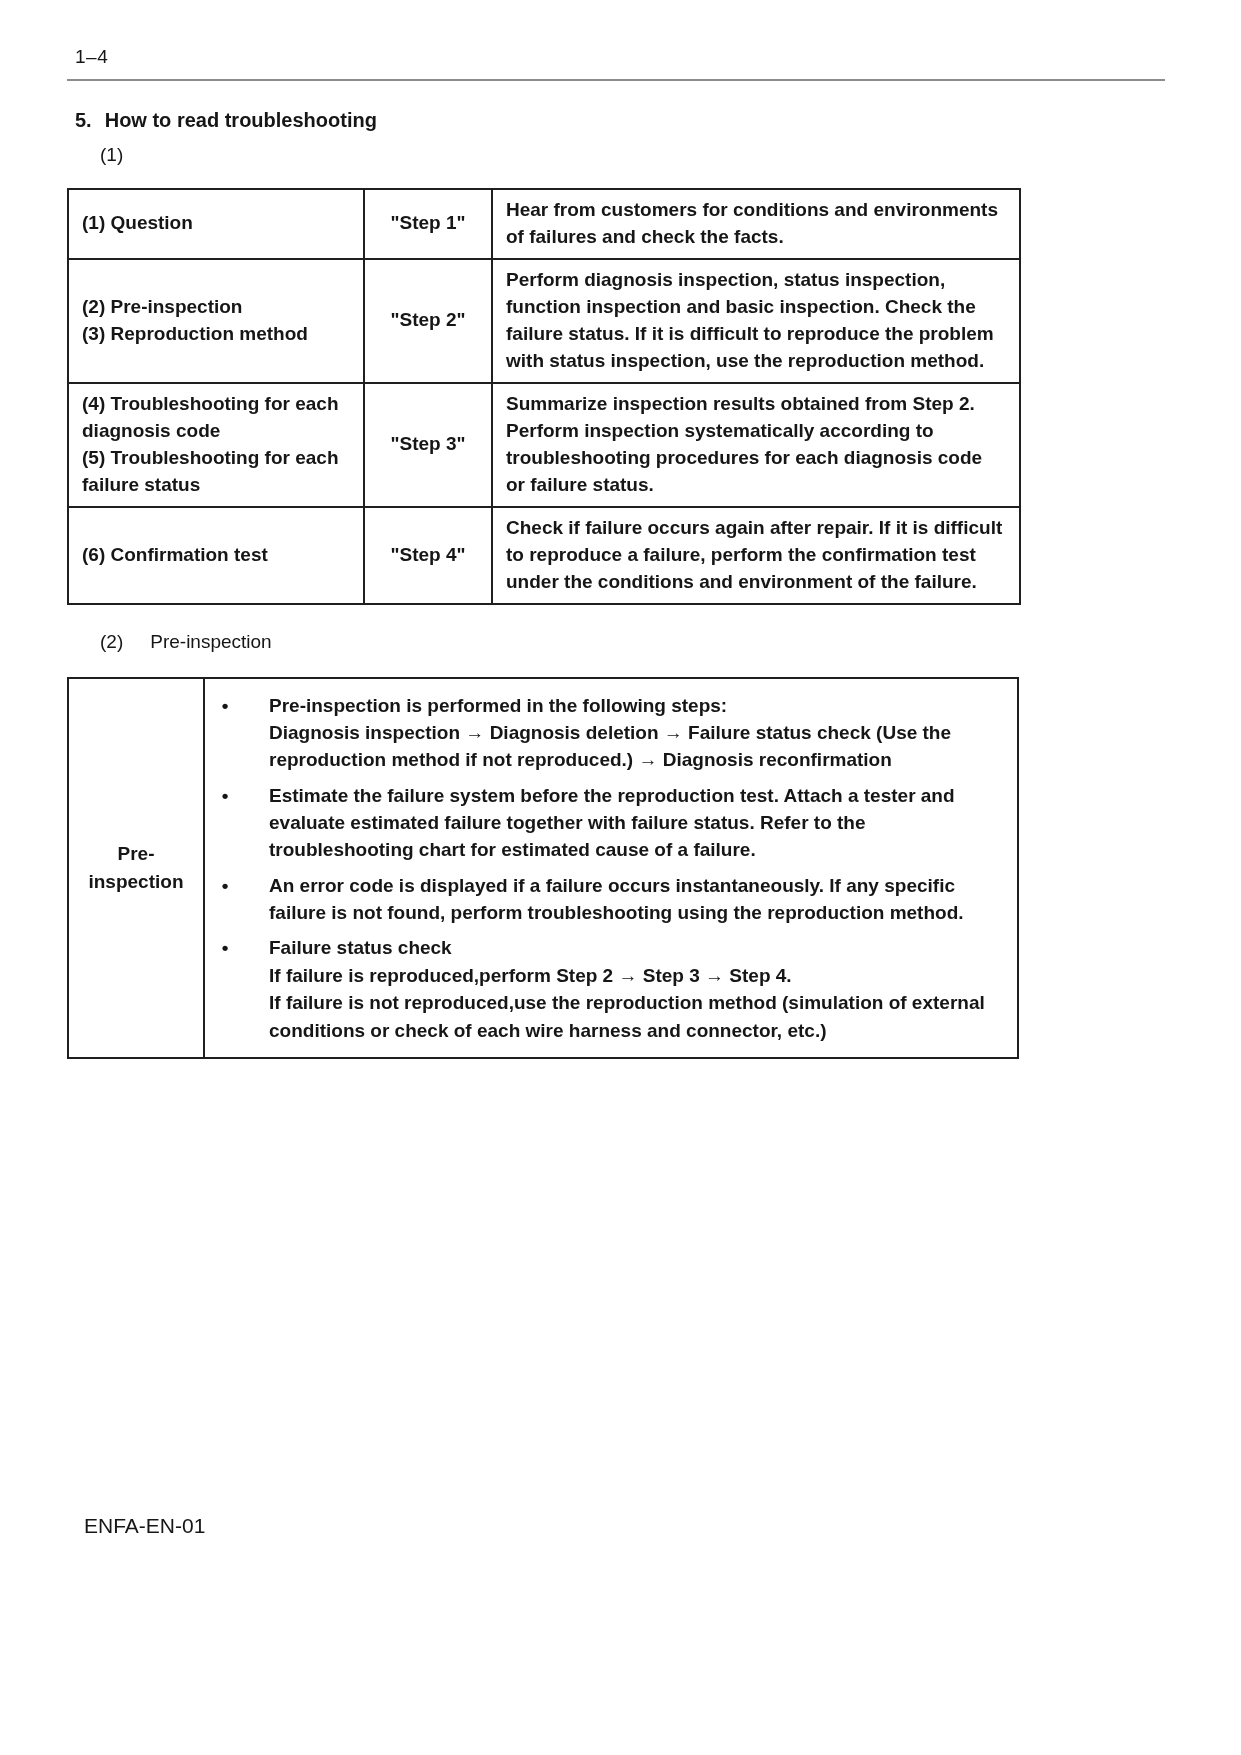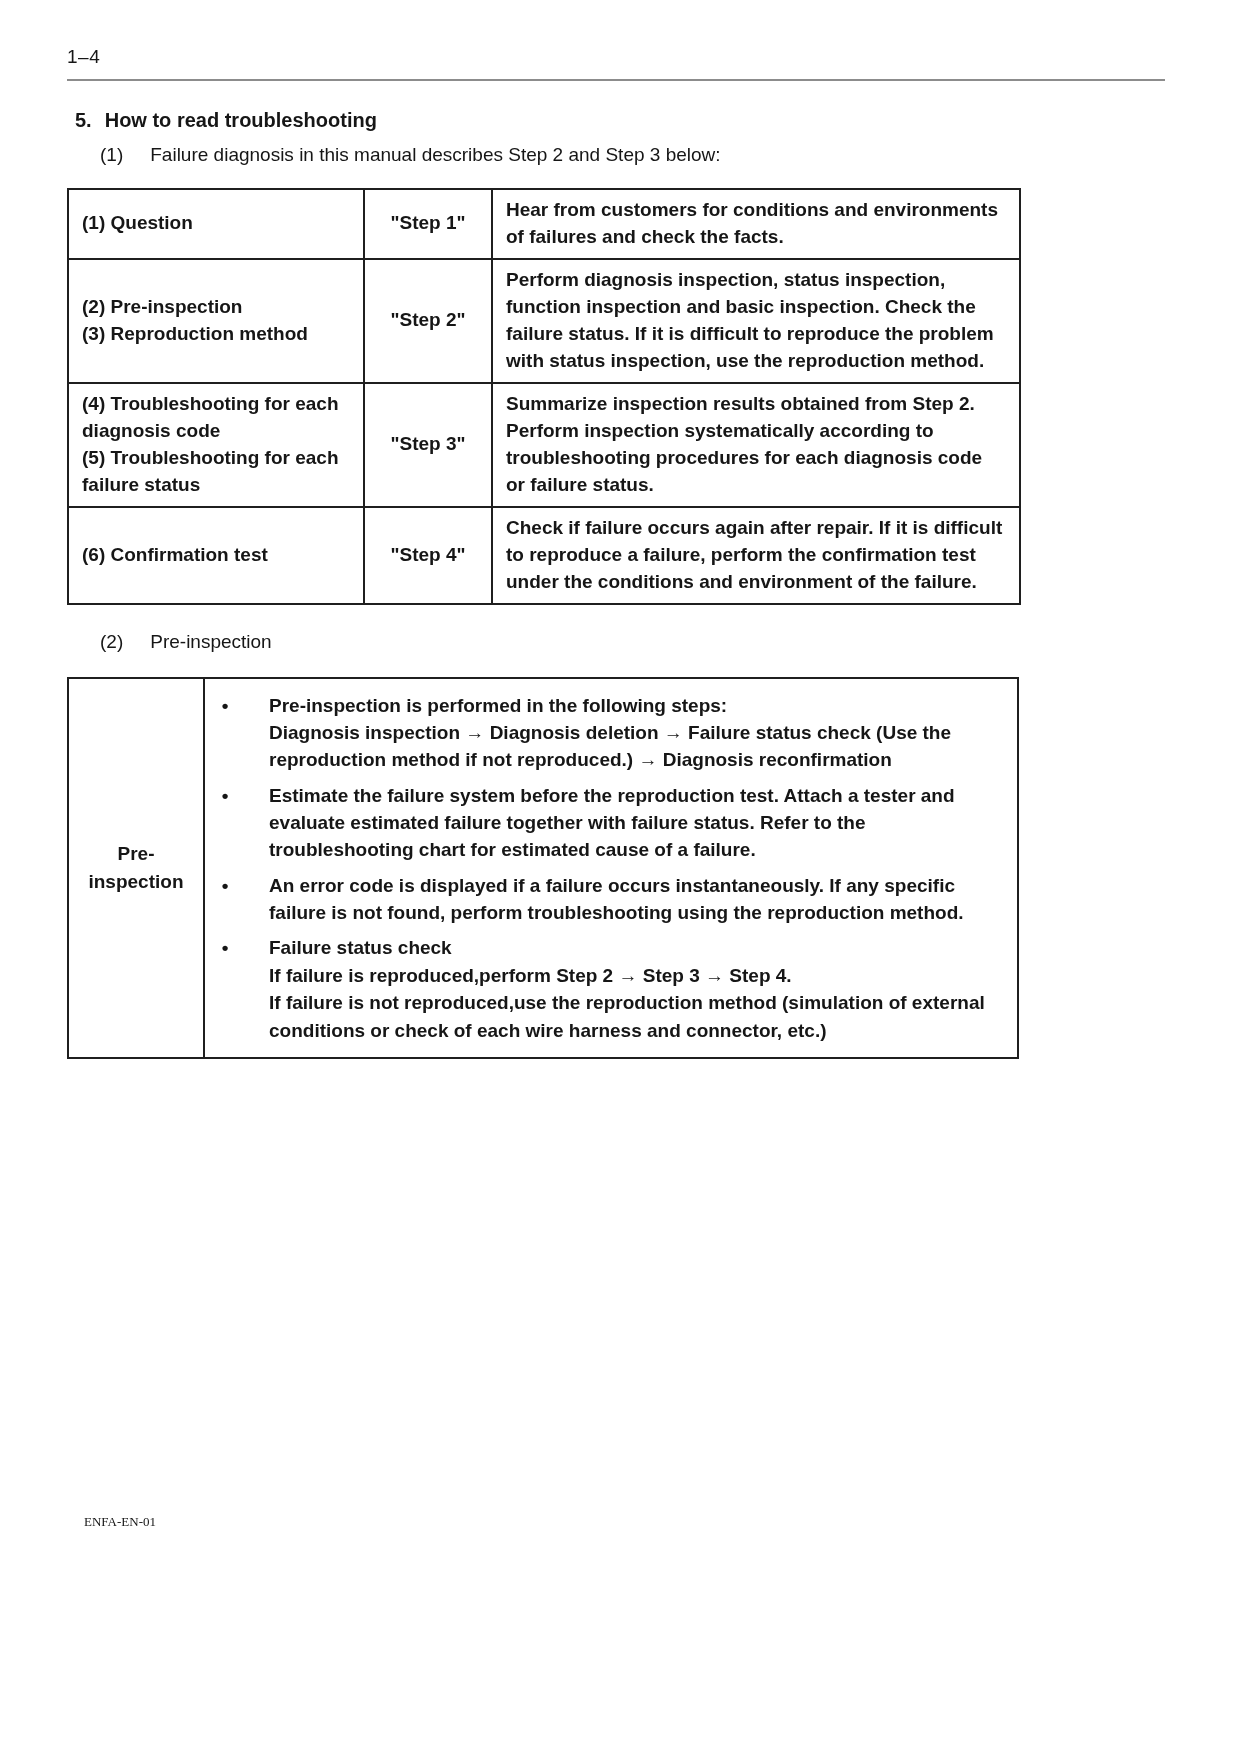--- a/index.html
+++ b/index.html
@@ -13,21 +13,21 @@
     position: relative;
     width: 1241px; height: 1755px;
     box-sizing: border-box;
     padding: 44px 76px 0 67px;
     overflow: hidden;
     background: #fff;
   }
 
   
   .page-header { position: relative; height: 26px; }
-  .page-num { position: absolute; left: 0; top: 2px; font-size: 19px; letter-spacing: .5px; }
+  .page-num { position: absolute; left: 8px; top: 2px; font-size: 19px; letter-spacing: .5px; }
   .header-title {
     position: absolute; left: 0; top: 2px;
     width: 952px; text-align: center;
     font-size: 19px; letter-spacing: .5px;
   }
   .header-rule { margin-top: 9px; border-bottom: 2px solid #8c8c8c; height: 0; }
 
   
   .section-heading {
     margin-top: 28px; padding-left: 8px;
@@ -72,40 +72,39 @@
   .bullet-item {
     display: flex; align-items: flex-start;
     font-weight: bold; line-height: 1.44;
     margin-bottom: 8px;
   }
   .bullet-item:last-child { margin-bottom: 0; }
   .bullet-marker { flex: 0 0 24px; width: 24px; text-align: center; }
   .bullet-text { flex: 1; white-space: pre-line; margin-left: 32px; }
 
   
-  .footer-code { position: absolute; left: 84px; top: 1514px; font-size: 13px; font-family: Liberation Serif, serif; }
+  .footer-code { position: absolute; left: 84px; top: 1514px; font-size: 21px; }
 </style>
 </head>
 <body>
 
 <div class="page">
 
   <header class="page-header">
     <span class="page-num">1–4</span>
   </header>
   <div class="header-rule"></div>
 
   <div class="section-heading">
     <span>5.</span>
     <span>How to read troubleshooting</span>
   </div>
 
   <div class="sub-line">
     <span>(1)</span>
-    <span>Failure diagnosis in this manual describes Step 2 and Step 3 below:</span>
   </div>
 
   <table class="steps-table">
     <colgroup>
         <col class="col-item">
         <col class="col-step">
         <col class="col-desc">
       </colgroup>
     <tbody>
       <tr>

